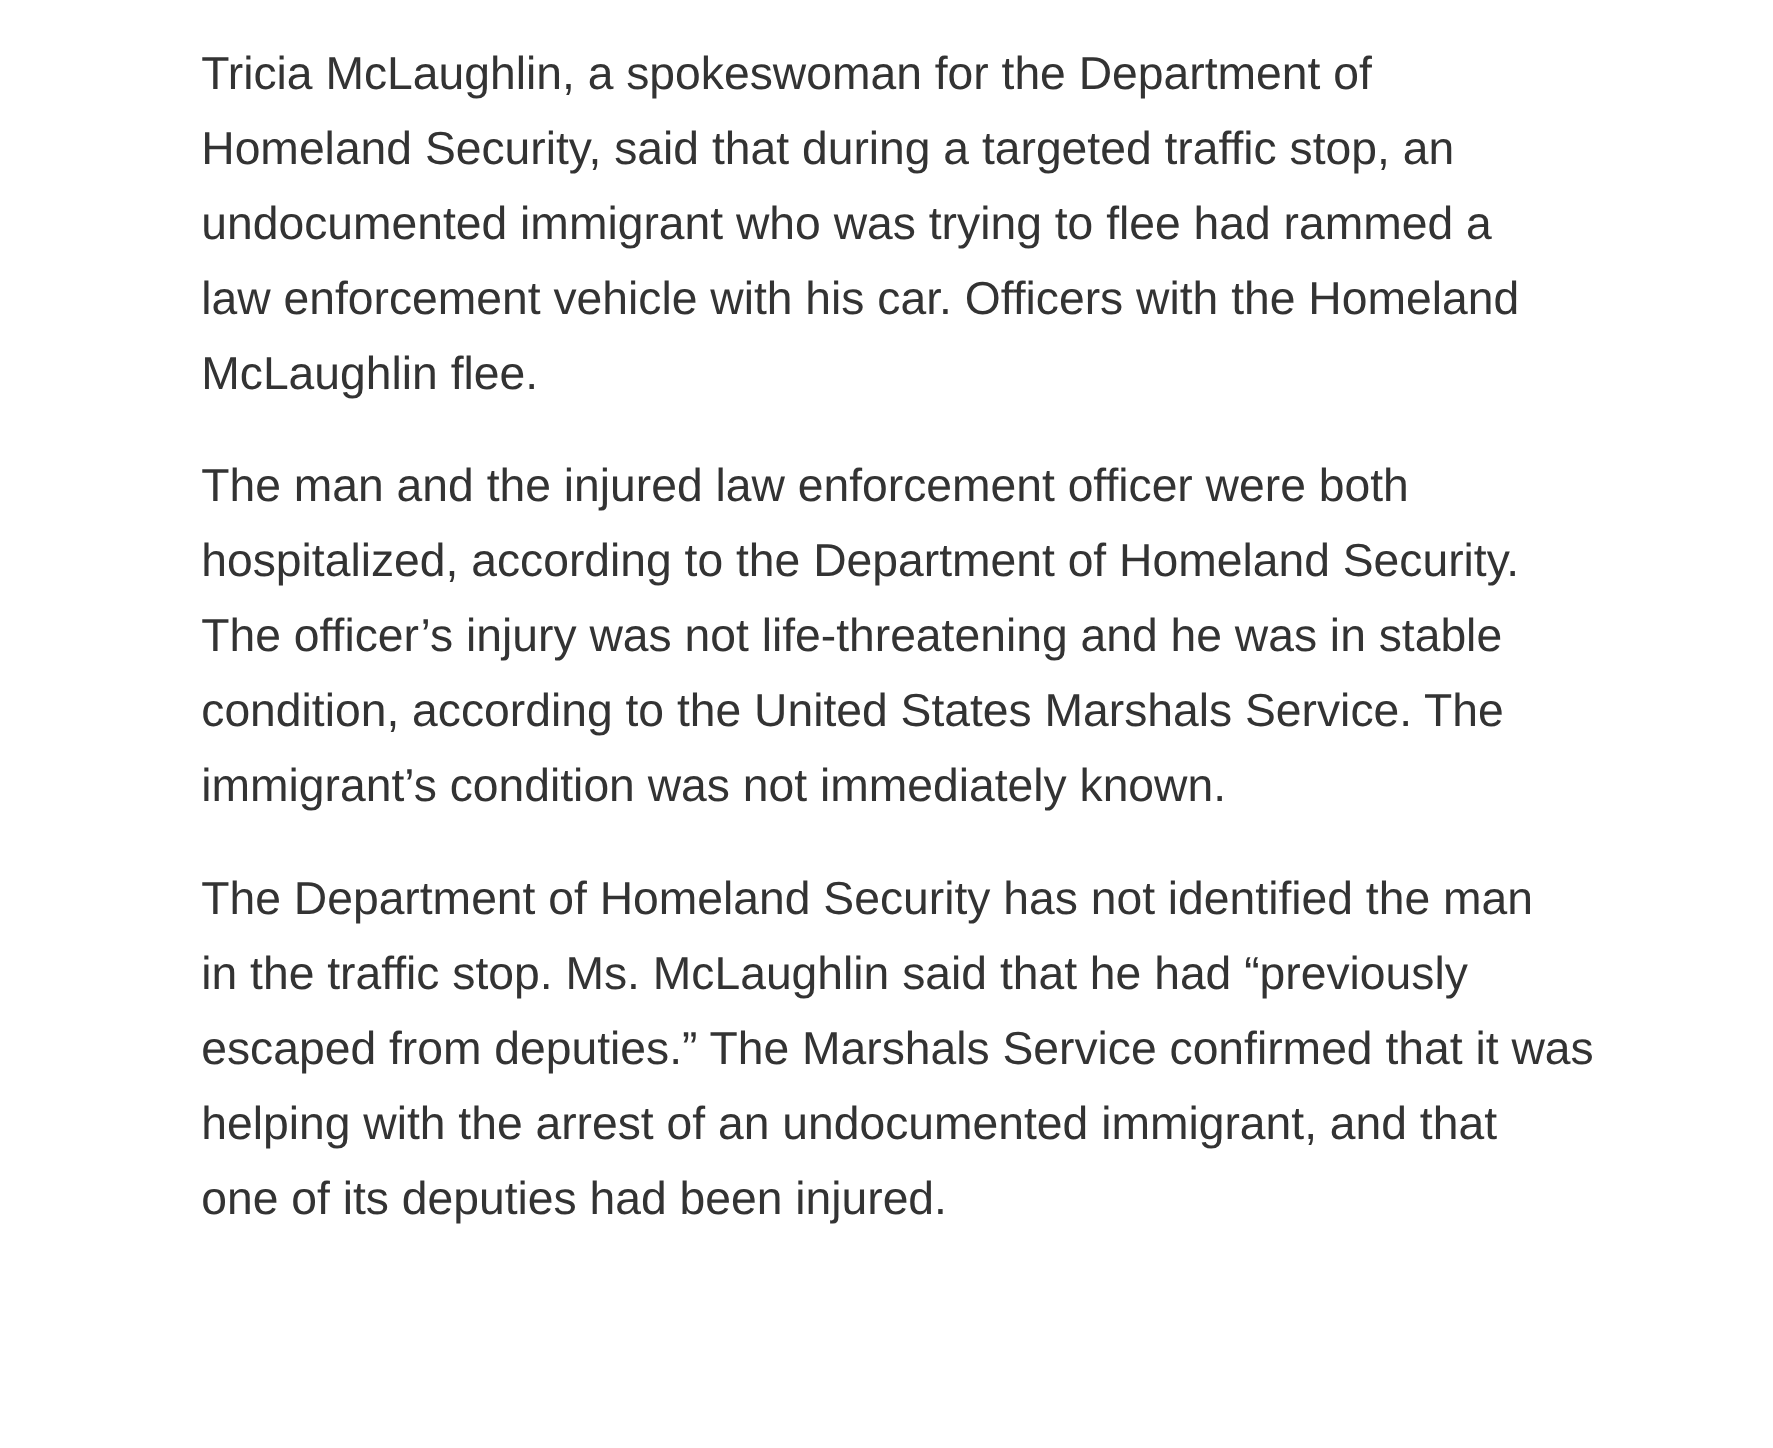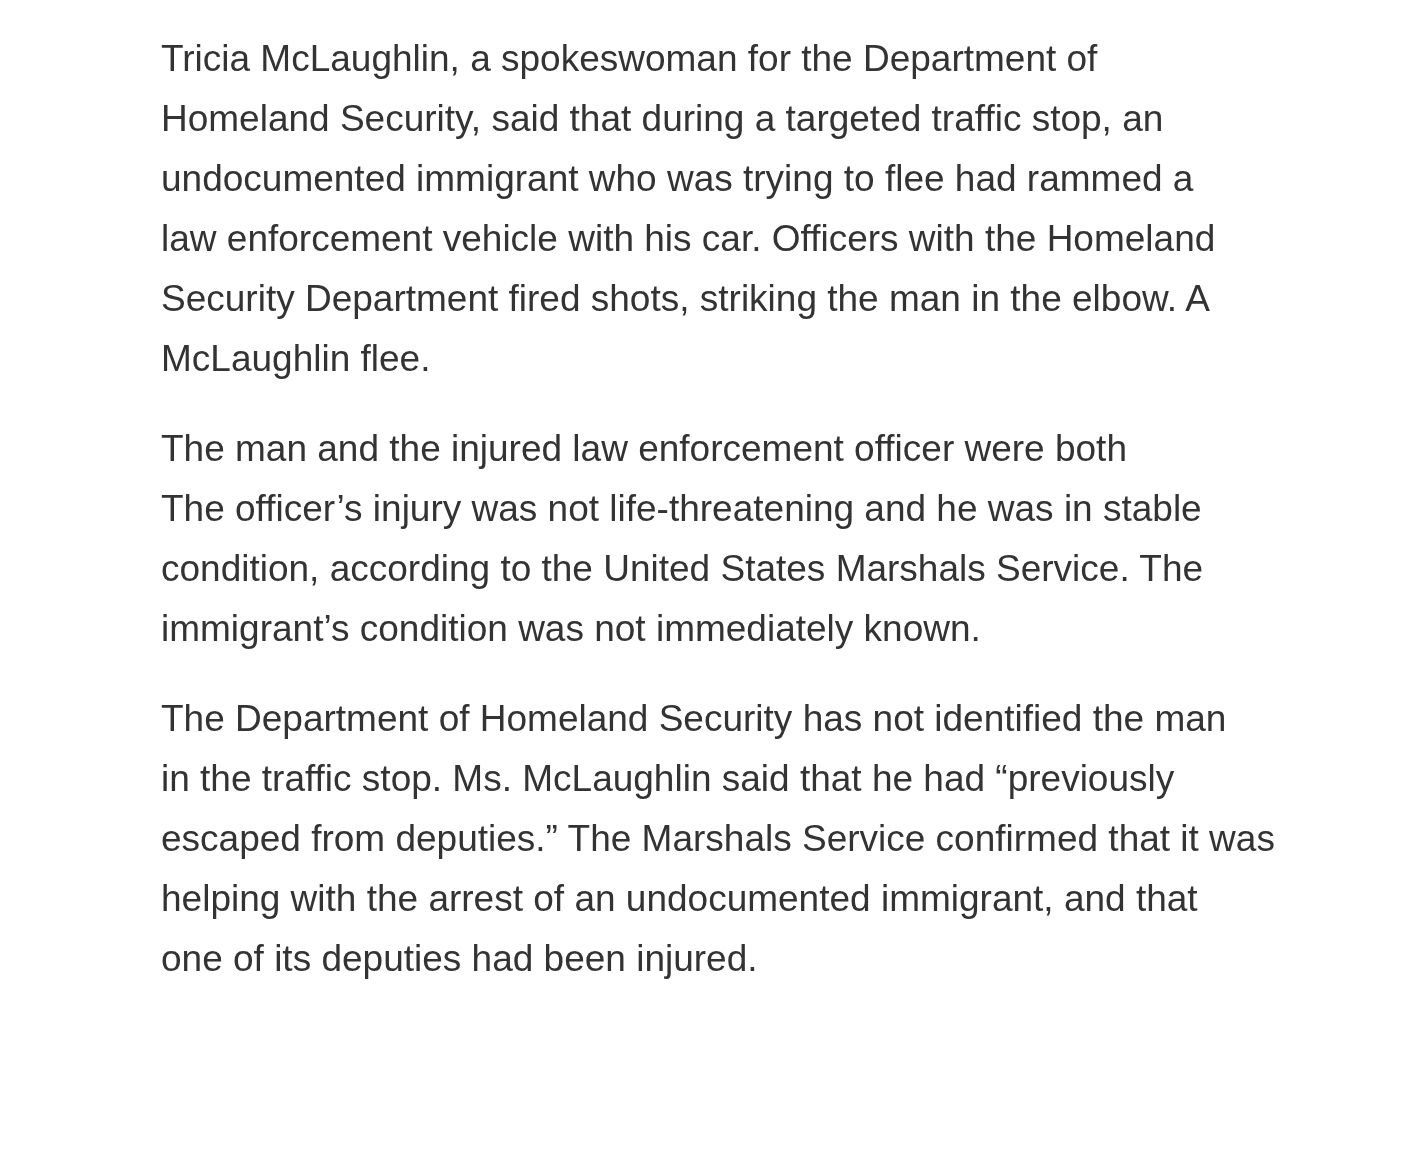--- a/index.html
+++ b/index.html
@@ -33,25 +33,25 @@
 </style>
 </head>
 <body style="background: rgb(255, 255, 255);">
 
 <main class="article-body" style="color: rgb(51, 51, 51);">
     <p class="para">
       <span class="line">Tricia McLaughlin, a spokeswoman for the Department of</span>
       <span class="line">Homeland Security, said that during a targeted traffic stop, an</span>
       <span class="line">undocumented immigrant who was trying to flee had rammed a</span>
       <span class="line">law enforcement vehicle with his car. Officers with the Homeland</span>
-      <span class="line">Security Department fired shots, striking the man in the elbow. A</span>
       <span class="line">McLaughlin flee.</span>
     </p>
     <p class="para">
       <span class="line">The man and the injured law enforcement officer were both</span>
+      <span class="line">hospitalized, according to the Department of Homeland Security.</span>
       <span class="line">The officer’s injury was not life-threatening and he was in stable</span>
       <span class="line">condition, according to the United States Marshals Service. The</span>
       <span class="line">immigrant’s condition was not immediately known.</span>
     </p>
     <p class="para">
       <span class="line">The Department of Homeland Security has not identified the man</span>
       <span class="line">in the traffic stop. Ms. McLaughlin said that he had “previously</span>
       <span class="line">escaped from deputies.” The Marshals Service confirmed that it was</span>
       <span class="line">helping with the arrest of an undocumented immigrant, and that</span>
       <span class="line">one of its deputies had been injured.</span>

